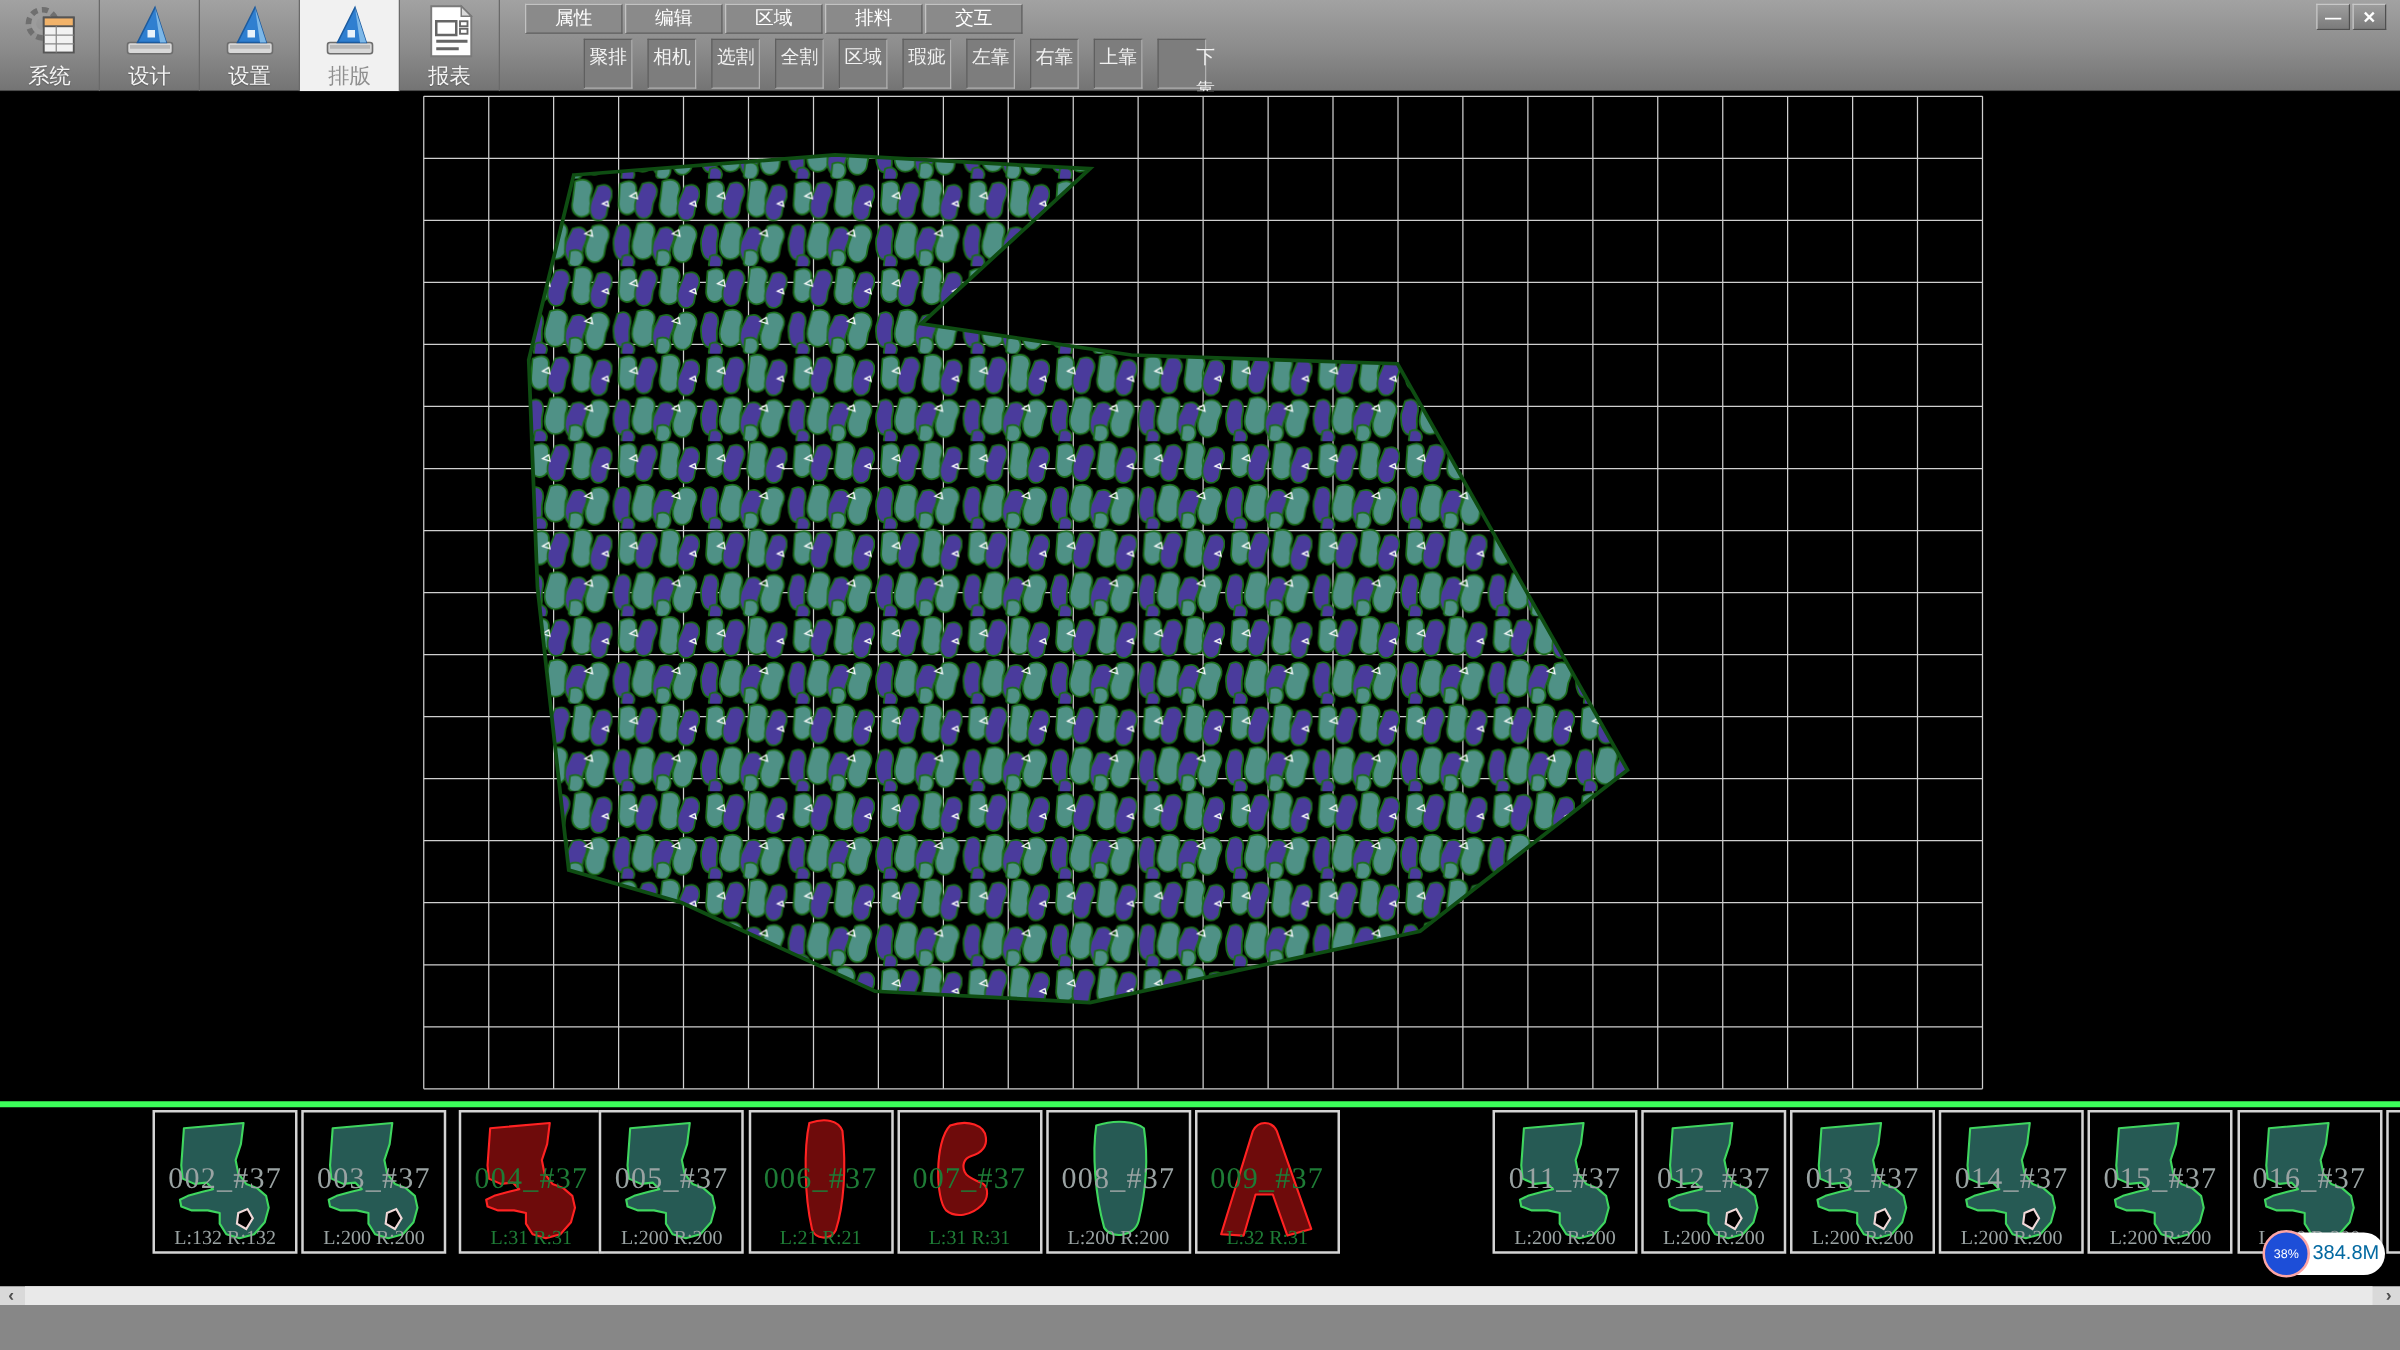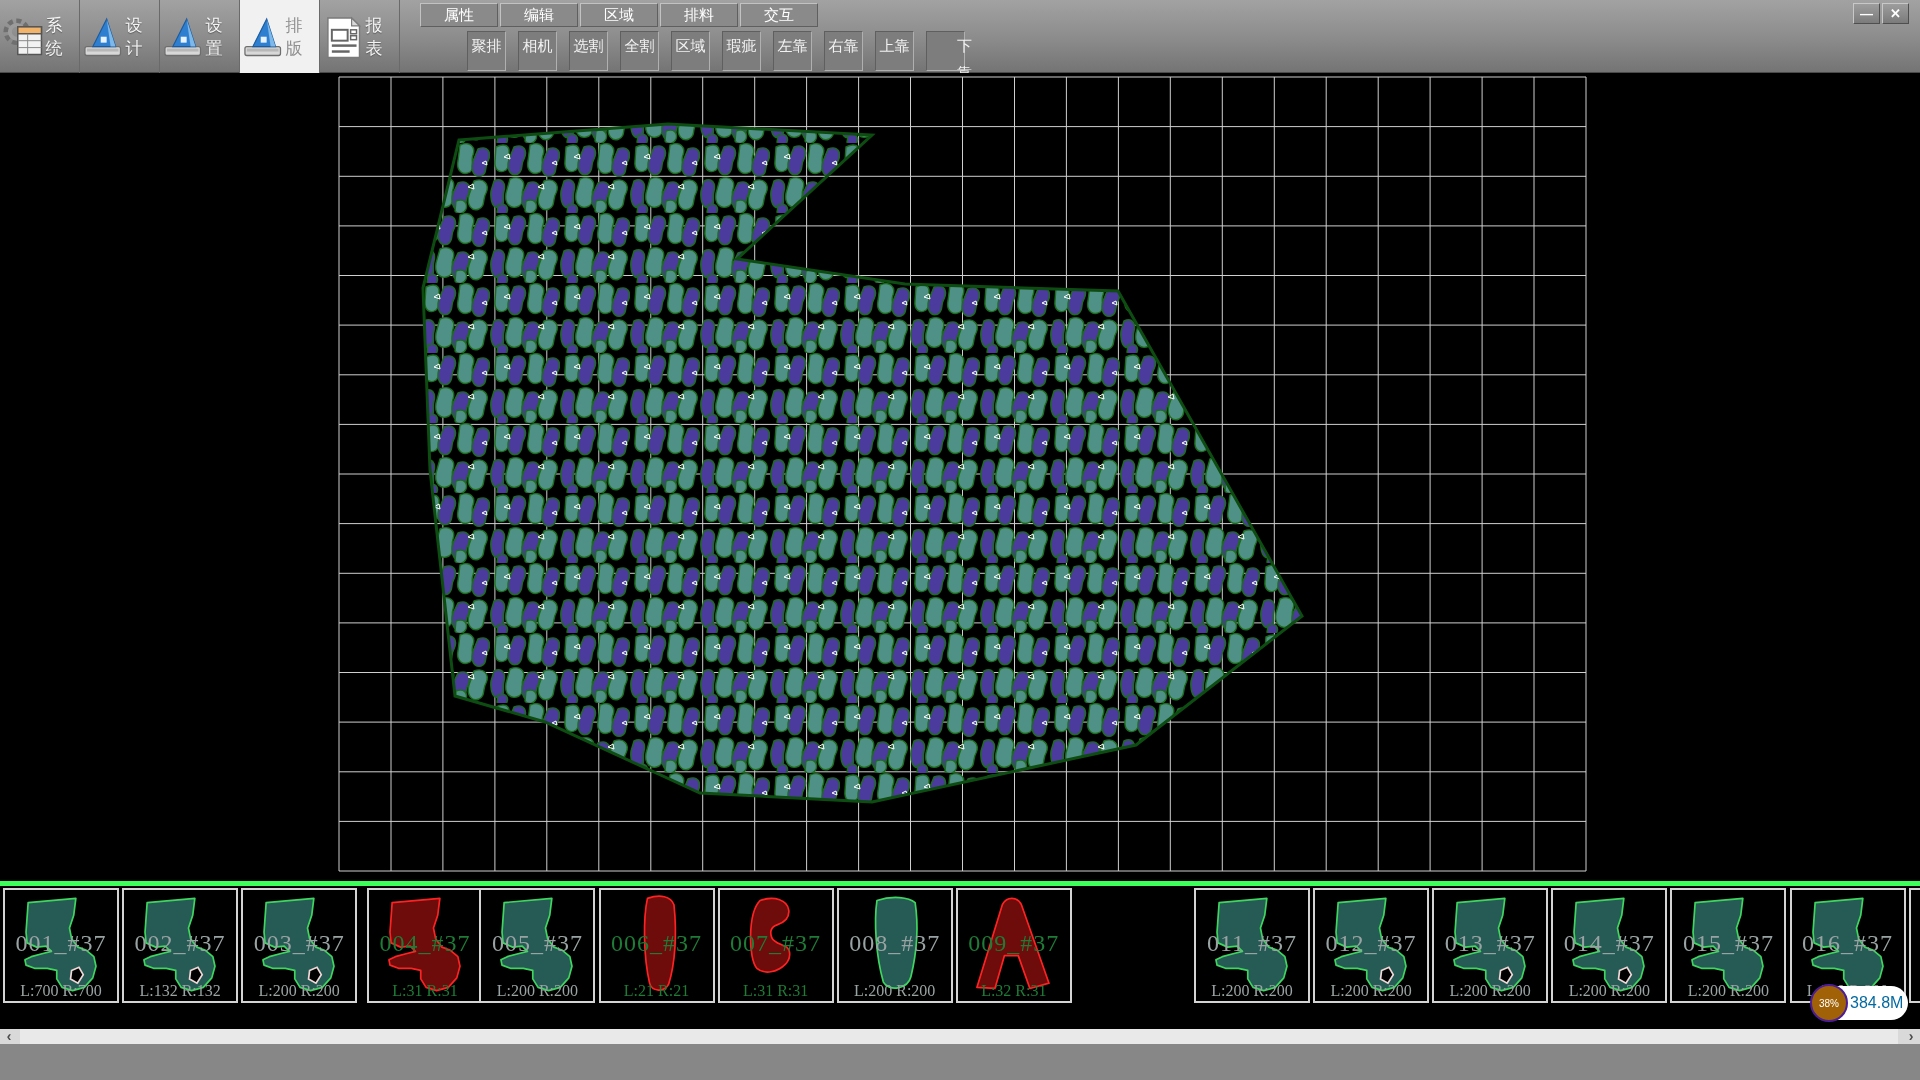--- a/index.html
+++ b/index.html
@@ -4,21 +4,21 @@
 <style>
   html,body{margin:0;padding:0;background:#000;}
   #app{position:relative;width:1920px;height:1080px;overflow:hidden;
        font-family:"Liberation Sans",sans-serif;-webkit-font-smoothing:antialiased;}
 
   
   #toolbar{position:absolute;left:0;top:0;width:1920px;height:73px;
            background:linear-gradient(#a2a2a2,#8b8b8b 55%,#747474);
            border-bottom:1px solid #4a4a4a;box-sizing:border-box;}
   .main-tab{position:absolute;top:0;width:80px;height:73px;box-sizing:border-box;
-            border-right:1px solid #6a6a6a;display:flex;
+            border-right:1px solid #6a6a6a;display:flex;flex-direction:column;
             align-items:center;justify-content:flex-start;cursor:default;}
   .main-tab .mt-icon{margin-top:2px;width:46px;height:46px;}
   .main-tab .mt-label{font-size:17px;color:#f5f5f5;text-shadow:0 1px 1px #5a5a5a;margin-top:1px;}
   .main-tab.selected{background:#f1f1f1;}
   .main-tab.selected .mt-label{color:#8f8f8f;text-shadow:none;}
 
   .menu-tab{position:absolute;top:3px;height:24px;width:78px;box-sizing:border-box;
             background:#8a8a8a;border:1px solid #c2c2c2;border-bottom-color:#5f5f5f;border-right-color:#5f5f5f;
             color:#ffffff;font-size:15px;text-align:center;line-height:22px;cursor:default;}
   .tool-btn{position:absolute;top:31px;height:40px;width:39px;box-sizing:border-box;
@@ -46,21 +46,21 @@
              text-align:center;font-family:"Liberation Serif",serif;font-size:24px;letter-spacing:1px;}
   .cell .clr{position:absolute;left:0;bottom:1px;width:100%;text-align:center;
              font-family:"Liberation Serif",serif;font-size:16px;}
   .cell.teal .cid,.cell.teal .clr{color:#9aa3a3;}
   .cell.red .cid,.cell.red .clr{color:#1e7c36;}
 
   
   #badge{position:absolute;left:1812px;top:986px;width:96px;height:34px;background:#ffffff;
          border-radius:17px;box-shadow:0 1px 3px rgba(0,0,0,.35);}
   #badge .pct{position:absolute;left:-2px;top:-2px;width:38px;height:38px;border-radius:50%;
-              background:#a16207;border:2px solid #4c1d95;box-sizing:border-box;color:#fff;
+              background:#1d4ed8;border:2px solid #fca5a5;box-sizing:border-box;color:#fff;
               font-size:10px;display:flex;align-items:center;justify-content:center;}
   #badge .val{position:absolute;left:38px;top:0;height:34px;line-height:34px;font-size:16px;color:#0369a1;}
 
   
   #hscroll{position:absolute;left:0;top:1029px;width:1920px;height:15px;background:#d9d9d9;}
   #hscroll .thumb{position:absolute;left:20px;top:0;width:1878px;height:15px;background:#e9e9e9;}
   #hscroll .arr{position:absolute;top:0;width:18px;height:15px;color:#4d4d4d;font-size:14px;
                 line-height:14px;text-align:center;font-weight:bold;cursor:default;}
   #statusbar{position:absolute;left:0;top:1044px;width:1920px;height:36px;background:#878787;}
 </style>
@@ -211,28 +211,20 @@
             <path d="M62,20 l4,-2 l1,4 z" fill="none" stroke="#ffffff" stroke-width="1"></path>
           </pattern>
         </defs>
         <polygon points="459,67 668,51 872,62 737,186 905,211 1118,218 1302,543 1136,672 872,729 700,720 545,649 455,623 430,397 423,215" fill="url(#nestpat)" stroke="#0e4d12" stroke-width="3"></polygon>
       </svg>
 </div>
 
 <div id="divider" style="background: rgb(60, 255, 90);"></div>
 
 <div id="pieces">
-      <div class="cell teal" style="left: 3px;">
-        <svg width="106" height="106" viewBox="0 0 94 100">
-          <path d="M16,10 L61,6 L59,22 L55,34 L57,44 L63,52 L71,55 L78,61 L80,70 L77,81 L69,90 L58,93 L48,90 L43,82 L43,74 L34,72 L22,72 L14,69 L13,64 L19,61 L30,58 L38,56 L33,51 L24,52 L15,48 L14,38 Z" fill="#265a54" stroke="#3fd65f" stroke-width="1.6" stroke-linejoin="round"></path>
-          <path d="M57,74 L64,71 L68,78 L63,86 L56,82 Z" fill="#000" stroke="#f0d8d8" stroke-width="1.6"></path>
-        </svg>
-        <div class="cid">001_#37</div>
-        <div class="clr">L:700 R:700</div>
-      </div>
       <div class="cell teal" style="left: 122.1px; padding-left: 12px;">
         <svg width="106" height="106" viewBox="0 0 94 100">
           <path d="M16,10 L61,6 L59,22 L55,34 L57,44 L63,52 L71,55 L78,61 L80,70 L77,81 L69,90 L58,93 L48,90 L43,82 L43,74 L34,72 L22,72 L14,69 L13,64 L19,61 L30,58 L38,56 L33,51 L24,52 L15,48 L14,38 Z" fill="#265a54" stroke="#3fd65f" stroke-width="1.6" stroke-linejoin="round"></path>
           <path d="M57,74 L64,71 L68,78 L63,86 L56,82 Z" fill="#000" stroke="#f0d8d8" stroke-width="1.6"></path>
         </svg>
         <div class="cid">002_#37</div>
         <div class="clr">L:132 R:132</div>
       </div>
       <div class="cell teal" style="left: 241.2px;">
         <svg width="106" height="106" viewBox="0 0 94 100">

